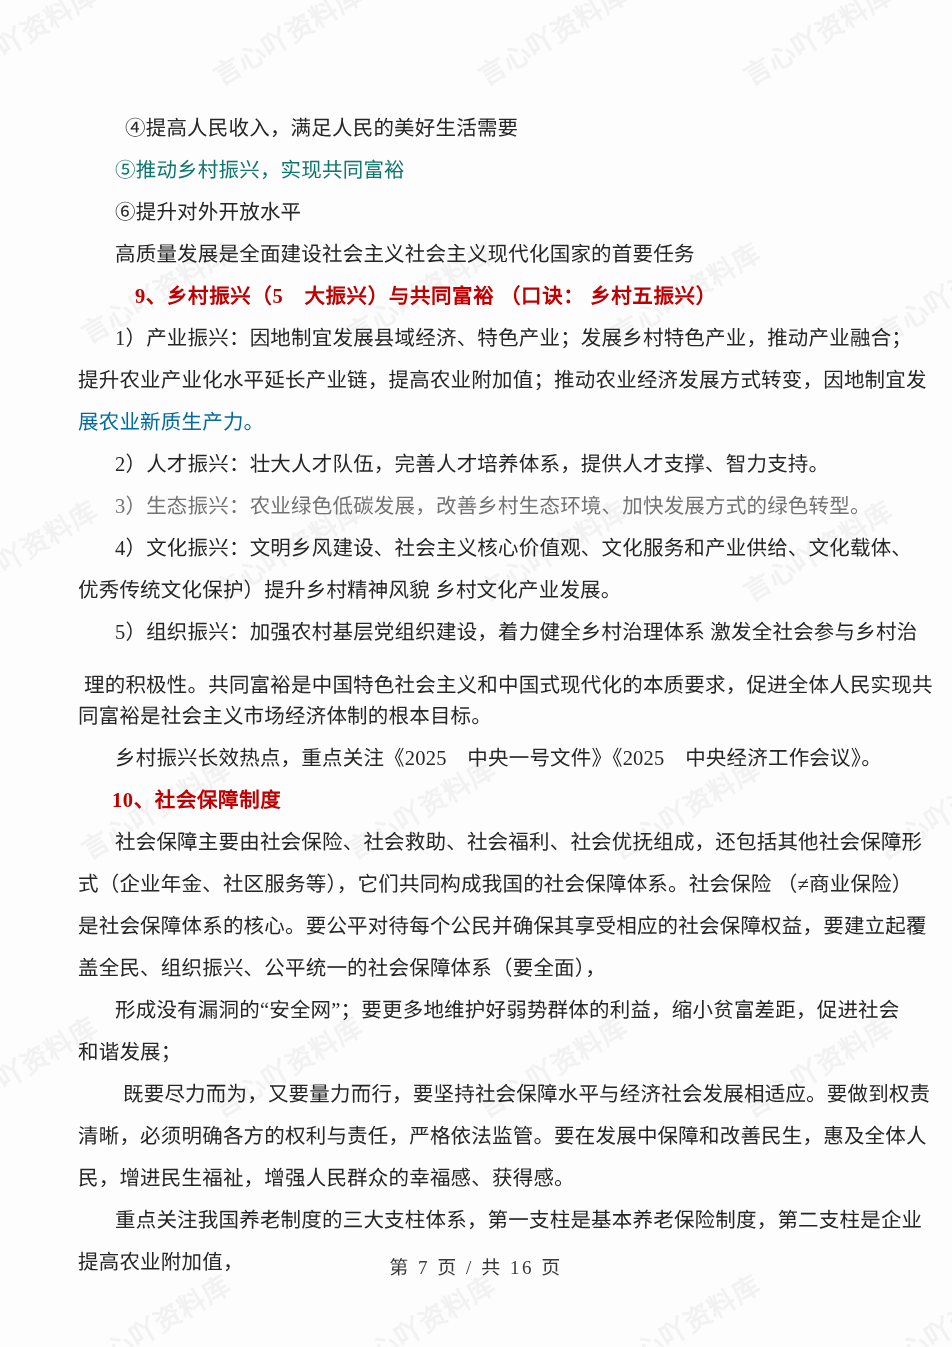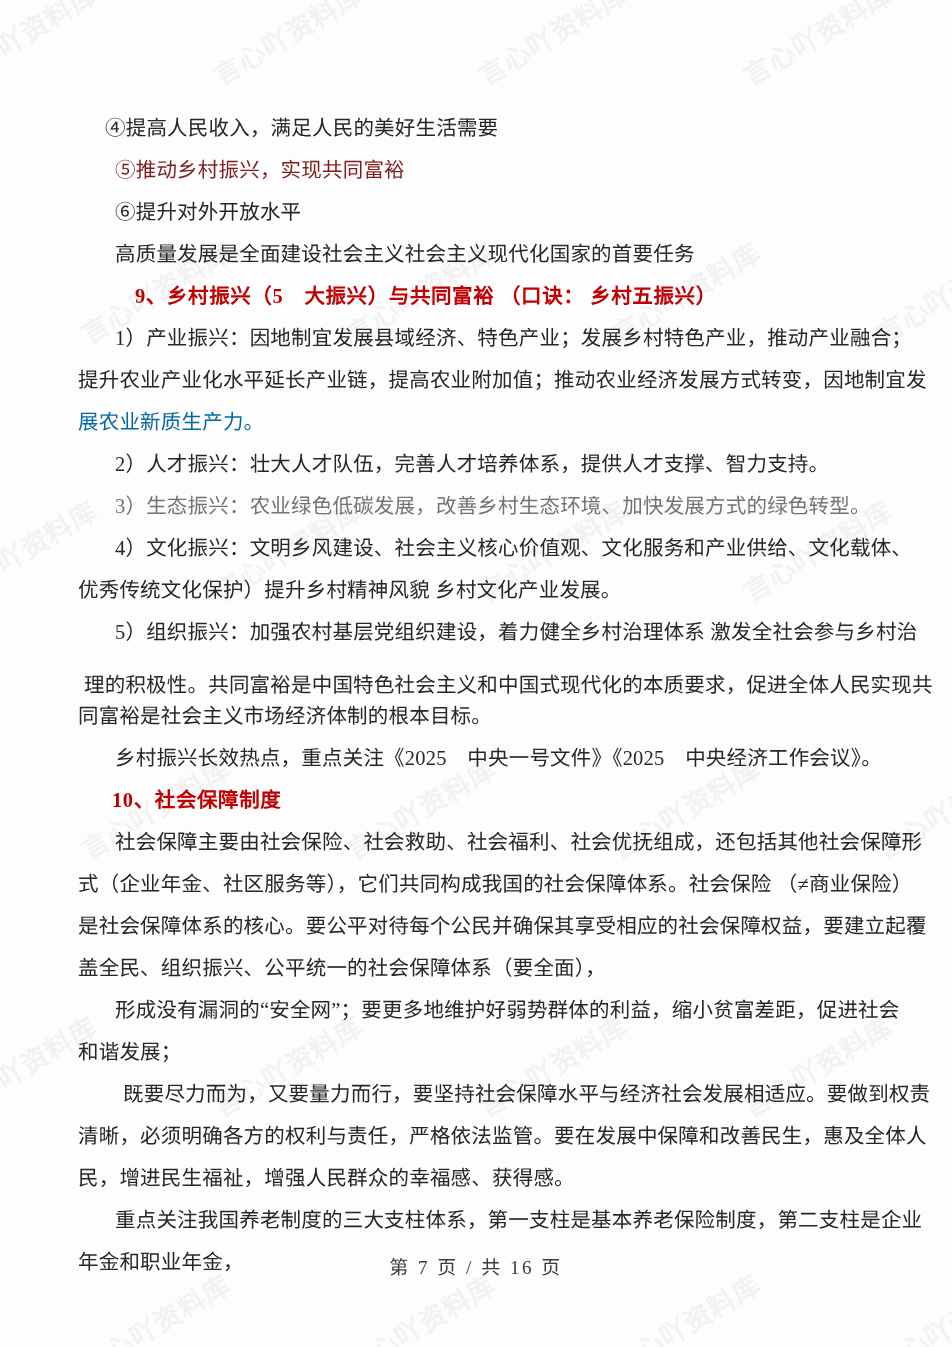--- a/index.html
+++ b/index.html
@@ -114,22 +114,22 @@
       <span class="wm" style="left: 205px; top: 1092px; color: rgb(242, 242, 243);">言心吖资料库</span>
       <span class="wm" style="left: 470px; top: 1092px; color: rgb(242, 242, 243);">言心吖资料库</span>
       <span class="wm" style="left: 735px; top: 1092px; color: rgb(242, 242, 243);">言心吖资料库</span>
       <span class="wm" style="left: 72.5px; top: 1350px; color: rgb(242, 242, 243);">言心吖资料库</span>
       <span class="wm" style="left: 337.5px; top: 1350px; color: rgb(242, 242, 243);">言心吖资料库</span>
       <span class="wm" style="left: 602.5px; top: 1350px; color: rgb(242, 242, 243);">言心吖资料库</span>
       <span class="wm" style="left: 867.5px; top: 1350px; color: rgb(242, 242, 243);">言心吖资料库</span>
     </div>
 
   <div id="content">
-      <div class="line body" style="left: 105px; top: 118px; color: rgb(38, 38, 38);">④提高人民收入，满足人民的美好生活需要</div>
-      <div class="line body" style="left: 115px; top: 160px; color: #7f1d1d; text-align: right;">⑤推动乡村振兴，实现共同富裕</div>
+      <div class="line body" style="left: 125px; top: 118px; color: rgb(38, 38, 38);">④提高人民收入，满足人民的美好生活需要</div>
+      <div class="line body" style="left: 115px; top: 160px; color: #0f766e; text-align: right;">⑤推动乡村振兴，实现共同富裕</div>
       <div class="line body" style="left: 115px; top: 202px; color: rgb(38, 38, 38);">⑥提升对外开放水平</div>
       <div class="line body" style="left: 115px; top: 244px; color: rgb(38, 38, 38);">高质量发展是全面建设社会主义社会主义现代化国家的首要任务</div>
       <div class="line heading" style="left: 115px; top: 286px; color: rgb(192, 0, 0); margin-left: 20px;">9、乡村振兴（5　大振兴）与共同富裕 （口诀： 乡村五振兴）</div>
       <div class="line body" style="left: 115px; top: 328px; color: rgb(38, 38, 38);">1）产业振兴：因地制宜发展县域经济、特色产业；发展乡村特色产业，推动产业融合；</div>
       <div class="line body" style="left: 78px; top: 370px; color: rgb(38, 38, 38);">提升农业产业化水平延长产业链，提高农业附加值；推动农业经济发展方式转变，因地制宜发</div>
       <div class="line body" style="left: 78px; top: 412px; color: #0369a1;">展农业新质生产力。</div>
       <div class="line body" style="left: 115px; top: 454px; color: rgb(38, 38, 38);">2）人才振兴：壮大人才队伍，完善人才培养体系，提供人才支撑、智力支持。</div>
       <div class="line body" style="left: 115px; top: 496px; color: #737373;">3）生态振兴：农业绿色低碳发展，改善乡村生态环境、加快发展方式的绿色转型。</div>
       <div class="line body" style="left: 115px; top: 538px; color: rgb(38, 38, 38);">4）文化振兴：文明乡风建设、社会主义核心价值观、文化服务和产业供给、文化载体、</div>
       <div class="line body" style="left: 78px; top: 580px; color: rgb(38, 38, 38);">优秀传统文化保护）提升乡村精神风貌 乡村文化产业发展。</div>
@@ -141,20 +141,20 @@
       <div class="line body" style="left: 115px; top: 832px; color: rgb(38, 38, 38);">社会保障主要由社会保险、社会救助、社会福利、社会优抚组成，还包括其他社会保障形</div>
       <div class="line body" style="left: 78px; top: 874px; color: rgb(38, 38, 38);">式（企业年金、社区服务等），它们共同构成我国的社会保障体系。社会保险 （≠商业保险）</div>
       <div class="line body" style="left: 78px; top: 916px; color: rgb(38, 38, 38);">是社会保障体系的核心。要公平对待每个公民并确保其享受相应的社会保障权益，要建立起覆</div>
       <div class="line body" style="left: 78px; top: 958px; color: rgb(38, 38, 38);">盖全民、组织振兴、公平统一的社会保障体系（要全面），</div>
       <div class="line body" style="left: 115px; top: 1000px; color: rgb(38, 38, 38);">形成没有漏洞的“安全网”；要更多地维护好弱势群体的利益，缩小贫富差距，促进社会</div>
       <div class="line body" style="left: 78px; top: 1042px; color: rgb(38, 38, 38);">和谐发展；</div>
       <div class="line body" style="left: 115px; top: 1084px; color: rgb(38, 38, 38); margin-left: 8px;">既要尽力而为，又要量力而行，要坚持社会保障水平与经济社会发展相适应。要做到权责</div>
       <div class="line body" style="left: 78px; top: 1126px; color: rgb(38, 38, 38);">清晰，必须明确各方的权利与责任，严格依法监管。要在发展中保障和改善民生，惠及全体人</div>
       <div class="line body" style="left: 78px; top: 1168px; color: rgb(38, 38, 38);">民，增进民生福祉，增强人民群众的幸福感、获得感。</div>
       <div class="line body" style="left: 115px; top: 1210px; color: rgb(38, 38, 38);">重点关注我国养老制度的三大支柱体系，第一支柱是基本养老保险制度，第二支柱是企业</div>
-      <div class="line body" style="left: 78px; top: 1252px; color: rgb(38, 38, 38);">年金和职业年金，</div>
+      <div class="line body" style="left: 78px; top: 1252px; color: rgb(38, 38, 38);">提高农业附加值，</div>
     </div>
 
   <div id="footer">
     <span class="pagenum">第 7 页 / 共 16 页</span>
   </div>
 
 </div>
 
 </body></html>

